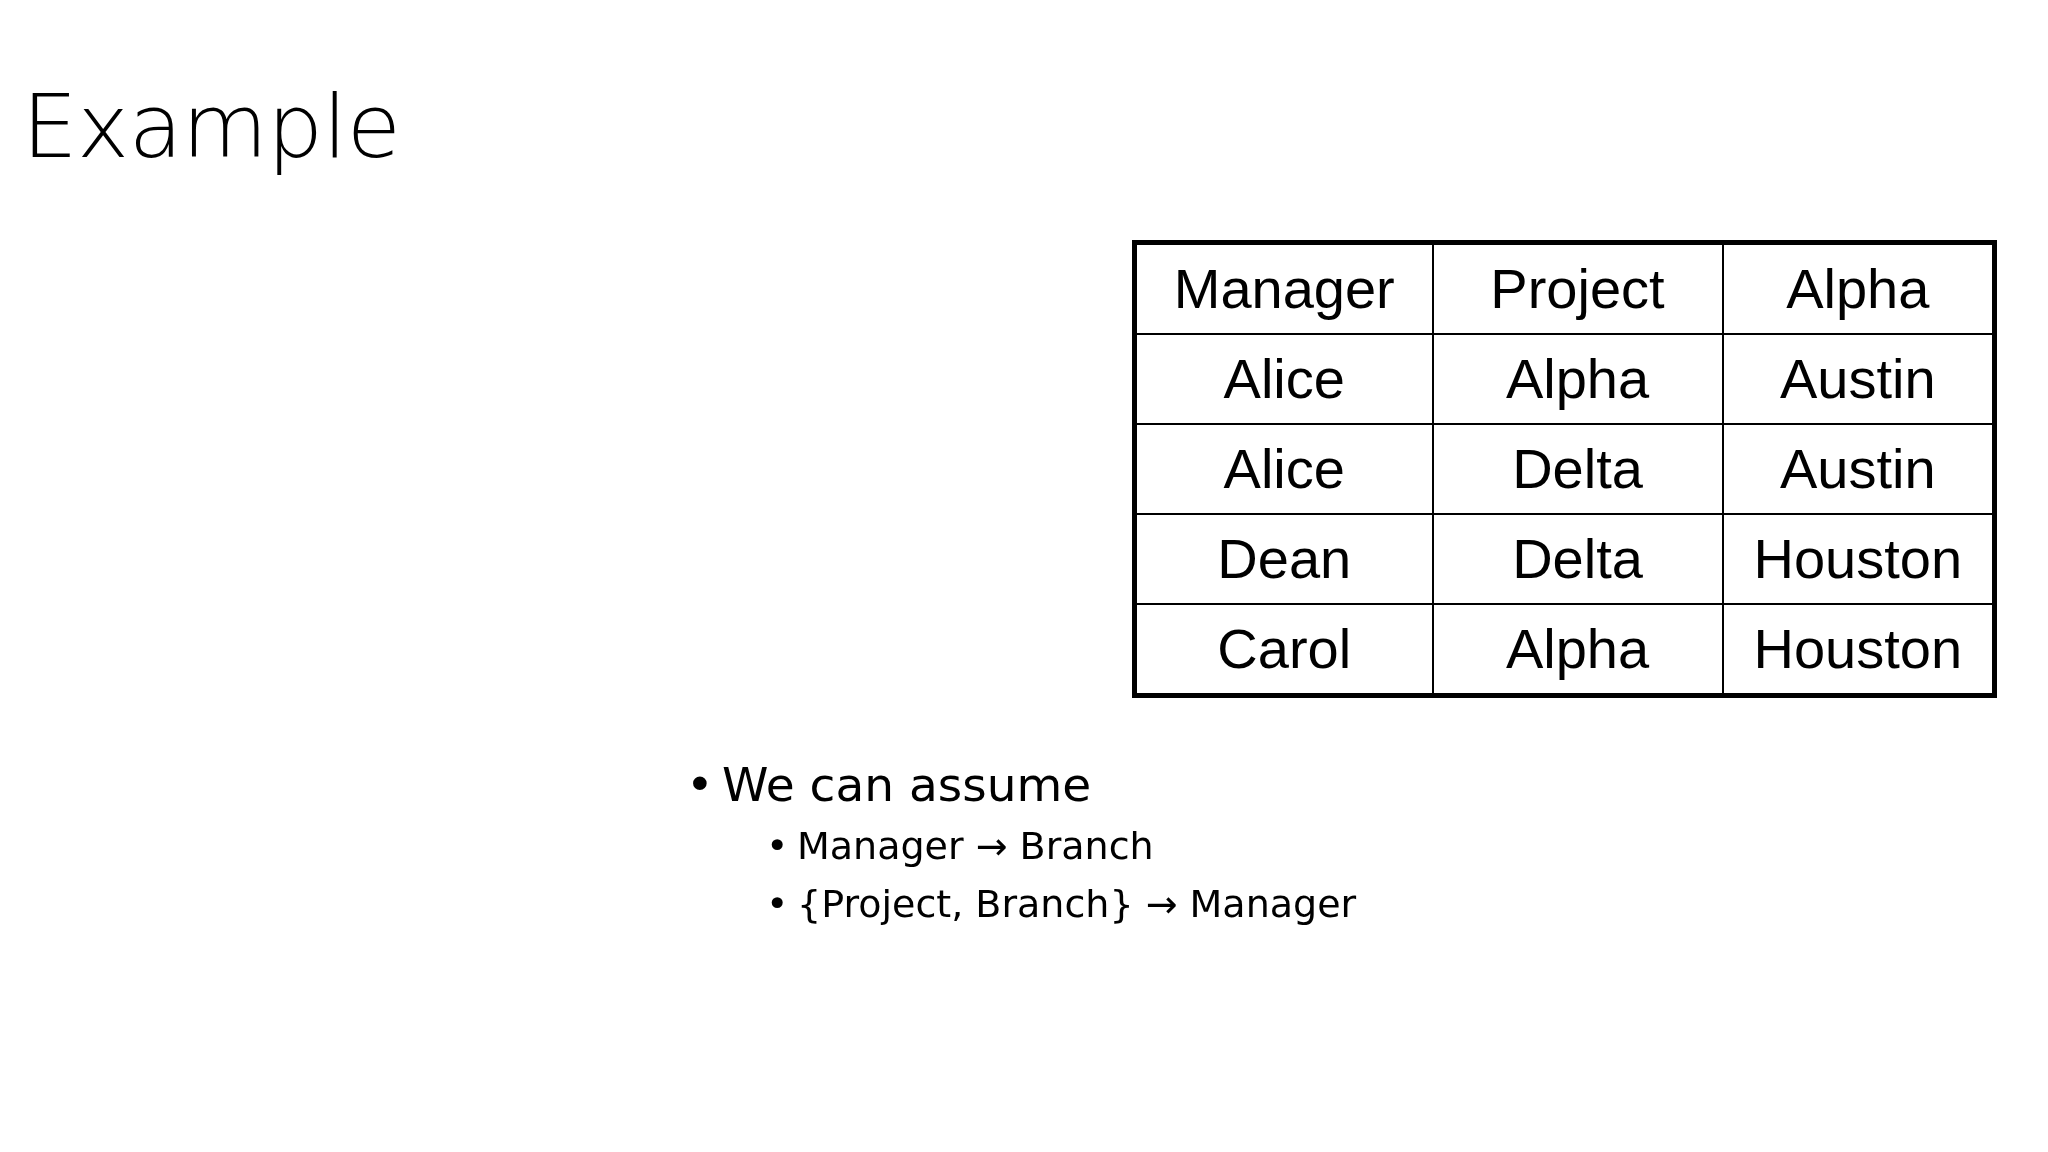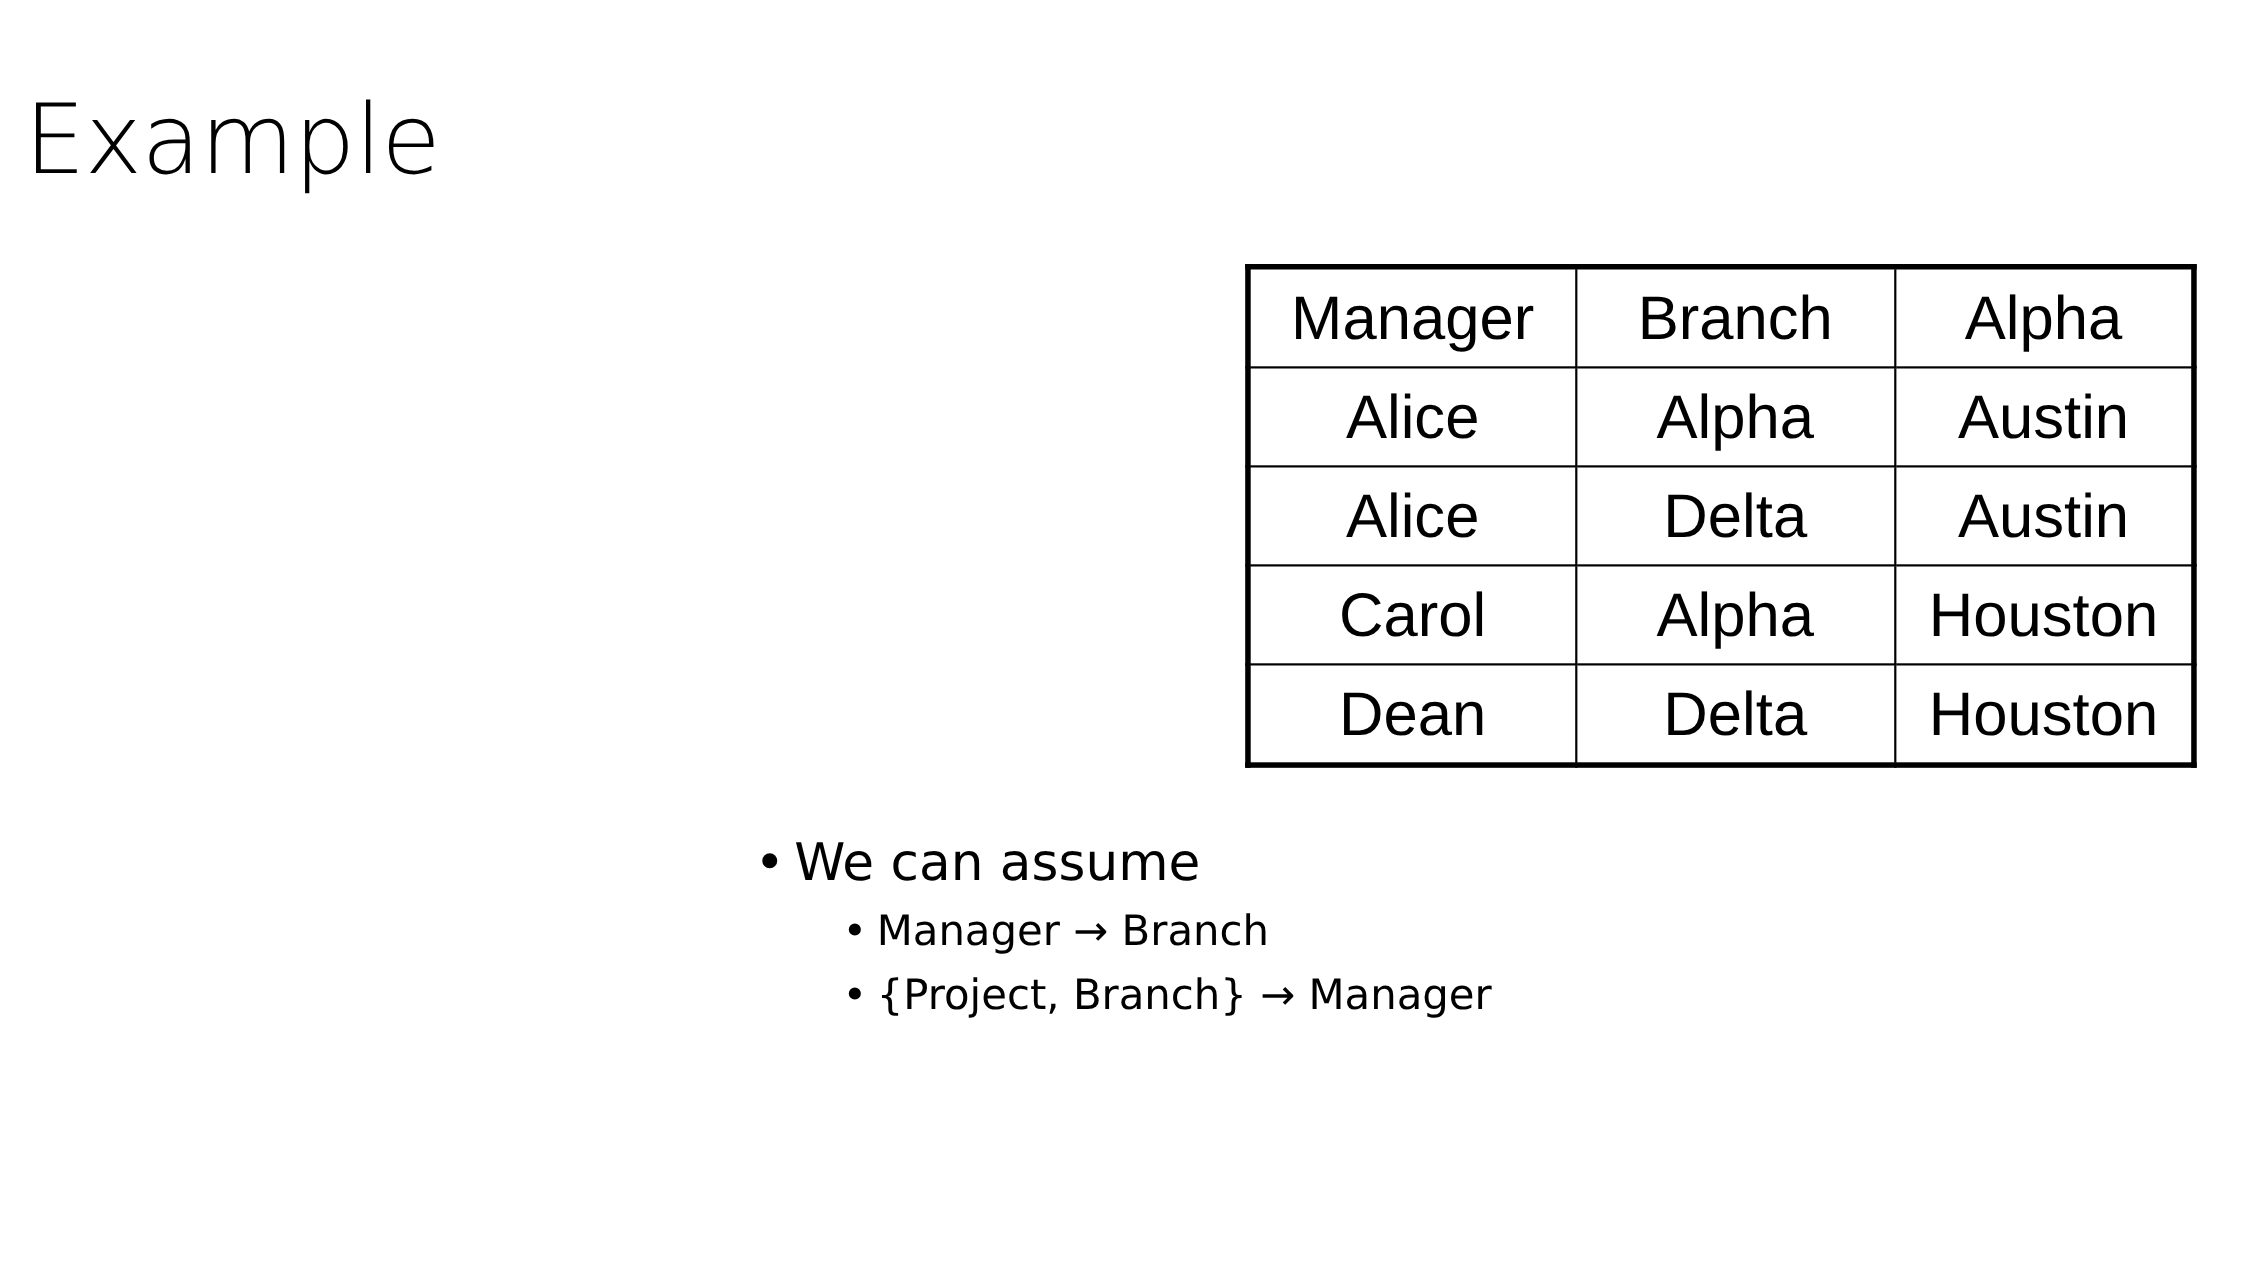--- a/index.html
+++ b/index.html
@@ -132,43 +132,43 @@
   <div class="fd-table-wrap">
     <table class="fd-table">
       <colgroup>
         <col class="c-manager">
         <col class="c-project">
         <col class="c-branch">
       </colgroup>
       <thead>
         <tr>
           <th>Manager</th>
-          <th>Branch</th>
+          <th>Project</th>
           <th>Alpha</th>
         </tr>
       </thead>
       <tbody>
         <tr>
           <td>Alice</td>
           <td>Alpha</td>
           <td>Austin</td>
         </tr>
         <tr>
           <td>Alice</td>
           <td>Delta</td>
           <td>Austin</td>
         </tr>
         <tr>
-          <td>Carol</td>
-          <td>Alpha</td>
+          <td>Dean</td>
+          <td>Delta</td>
           <td>Houston</td>
         </tr>
         <tr>
-          <td>Dean</td>
-          <td>Delta</td>
+          <td>Carol</td>
+          <td>Alpha</td>
           <td>Houston</td>
         </tr>
       </tbody>
     </table>
   </div>
 
   <div class="bullets">
 
     <div class="bullet-l1">
       <span class="dot">•</span><span>We can assume</span>

